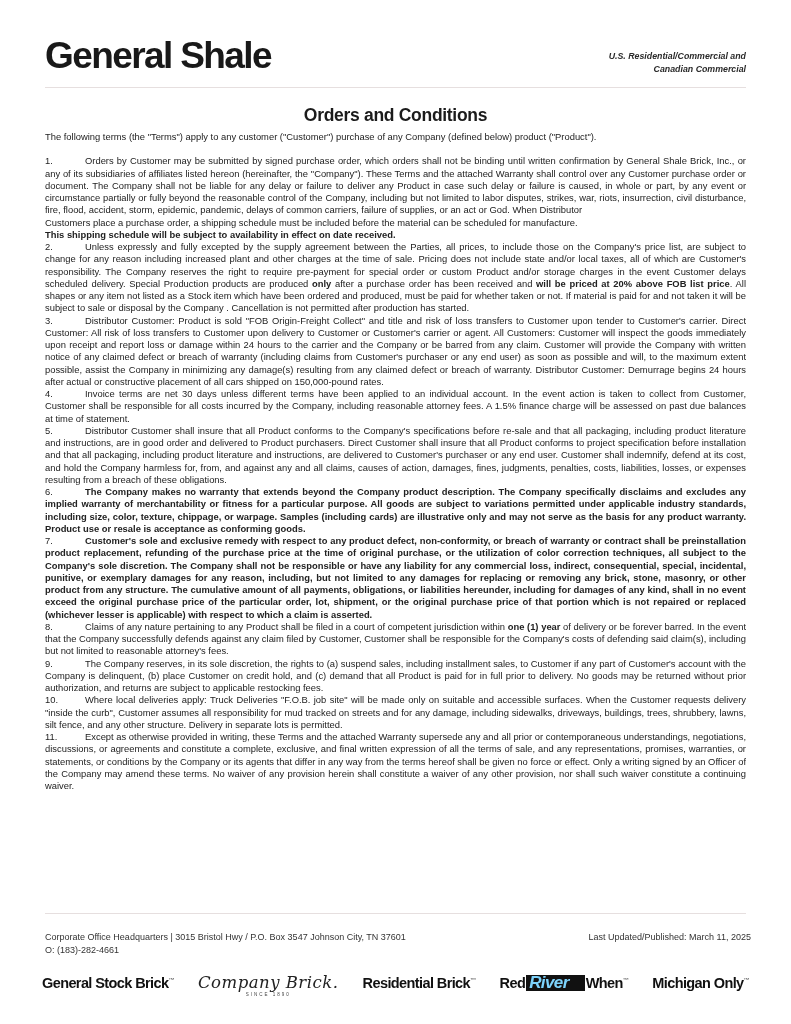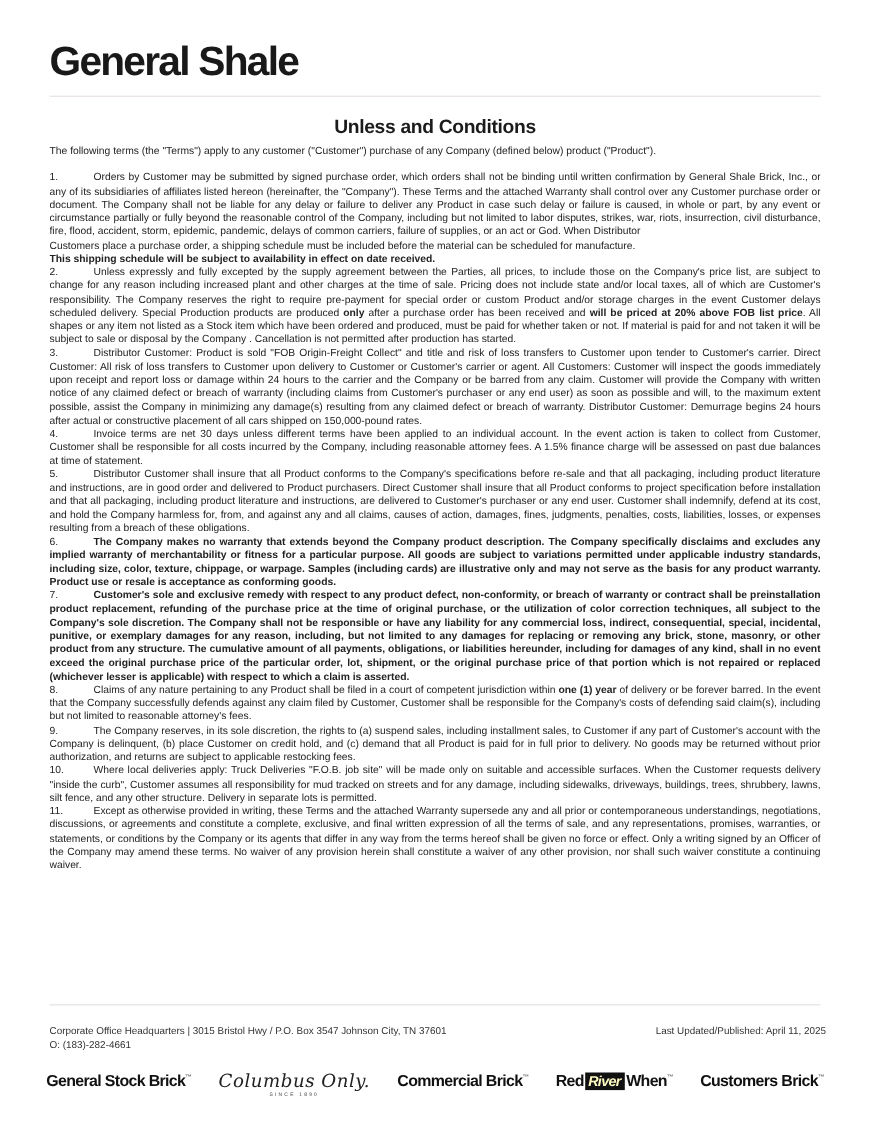--- a/index.html
+++ b/index.html
@@ -104,43 +104,47 @@
   .brand-script .script-sub {
     font-size: 4.5px;
     letter-spacing: 2px;
     margin-top: 1px;
     color: #444;
   }
   .brand-redriver { white-space: nowrap; }
   .rr-box {
     display: inline-block;
     background: #111;
-    color: #fef9c3;
-    font-size: 13px;
+    color: #7dd3fc;
+    font-size: 17px;
     font-weight: bold;
     font-style: italic;
     letter-spacing: -0.6px;
-    padding: 0 4px 1px 3px;
+    padding: 0 16px 1px 3px;
     margin: 0 1px;
     line-height: 15px;
   }
 </style>
 </head>
 <body>
 
 <div class="page">
   <div class="inner">
 
     <div class="header">
       <div class="logo">General Shale</div>
+      <div class="region">
+        <div>U.S. Residential/Commercial and</div>
+        <div>Canadian Commercial</div>
+      </div>
     </div>
 
     <hr class="divider">
 
-    <h1 class="doc-title">Unless and Conditions</h1>
+    <h1 class="doc-title">Orders and Conditions</h1>
 
     <p class="body-copy intro">The following terms (the "Terms") apply to any customer ("Customer") purchase of any Company (defined below) product ("Product").</p>
 
     <div class="body-copy paras">
         <div class="para"><span class="pnum">1.</span><span>Orders by Customer may be submitted by signed purchase order, which orders shall not be binding until written confirmation by General Shale Brick, Inc., or any of its subsidiaries of affiliates listed hereon (hereinafter, the "Company"). These Terms and the attached Warranty shall control over any Customer purchase order or document. The Company shall not be liable for any delay or failure to deliver any Product in case such delay or failure is caused, in whole or part, by any event or circumstance partially or fully beyond the reasonable control of the Company, including but not limited to labor disputes, strikes, war, riots, insurrection, civil disturbance, fire, flood, accident, storm, epidemic, pandemic, delays of common carriers, failure of supplies, or an act or God. When Distributor</span><br><span>Customers place a purchase order, a shipping schedule must be included before the material can be scheduled for manufacture.</span><br><span class="bi">This shipping schedule will be subject to availability in effect on date received.</span></div>
         <div class="para"><span class="pnum">2.</span><span>Unless expressly and fully excepted by the supply agreement between the Parties, all prices, to include those on the Company's price list, are subject to change for any reason including increased plant and other charges at the time of sale. Pricing does not include state and/or local taxes, all of which are Customer's responsibility. The Company reserves the right to require pre-payment for special order or custom Product and/or storage charges in the event Customer delays scheduled delivery. Special Production products are produced </span><span class="bi">only</span><span> after a purchase order has been received and </span><span class="bi">will be priced at 20% above FOB list price</span><span>. All shapes or any item not listed as a Stock item which have been ordered and produced, must be paid for whether taken or not. If material is paid for and not taken it will be subject to sale or disposal by the Company . Cancellation is not permitted after production has started.</span></div>
         <div class="para"><span class="pnum">3.</span><span>Distributor Customer: Product is sold "FOB Origin-Freight Collect" and title and risk of loss transfers to Customer upon tender to Customer's carrier. Direct Customer: All risk of loss transfers to Customer upon delivery to Customer or Customer's carrier or agent. All Customers: Customer will inspect the goods immediately upon receipt and report loss or damage within 24 hours to the carrier and the Company or be barred from any claim. Customer will provide the Company with written notice of any claimed defect or breach of warranty (including claims from Customer's purchaser or any end user) as soon as possible and will, to the maximum extent possible, assist the Company in minimizing any damage(s) resulting from any claimed defect or breach of warranty. Distributor Customer: Demurrage begins 24 hours after actual or constructive placement of all cars shipped on 150,000-pound rates.</span></div>
         <div class="para"><span class="pnum">4.</span><span>Invoice terms are net 30 days unless different terms have been applied to an individual account. In the event action is taken to collect from Customer, Customer shall be responsible for all costs incurred by the Company, including reasonable attorney fees. A 1.5% finance charge will be assessed on past due balances at time of statement.</span></div>
         <div class="para"><span class="pnum">5.</span><span>Distributor Customer shall insure that all Product conforms to the Company's specifications before re-sale and that all packaging, including product literature and instructions, are in good order and delivered to Product purchasers. Direct Customer shall insure that all Product conforms to project specification before installation and that all packaging, including product literature and instructions, are delivered to Customer's purchaser or any end user. Customer shall indemnify, defend at its cost, and hold the Company harmless for, from, and against any and all claims, causes of action, damages, fines, judgments, penalties, costs, liabilities, losses, or expenses resulting from a breach of these obligations.</span></div>
         <div class="para"><span class="pnum">6.</span><span class="bi">The Company makes no warranty that extends beyond the Company product description. The Company specifically disclaims and excludes any implied warranty of merchantability or fitness for a particular purpose. All goods are subject to variations permitted under applicable industry standards, including size, color, texture, chippage, or warpage. Samples (including cards) are illustrative only and may not serve as the basis for any product warranty. Product use or resale is acceptance as conforming goods.</span></div>
@@ -153,26 +157,26 @@
 
   </div>
 
   <hr class="footer-divider">
 
   <div class="footer-info">
     <div>
       <div>Corporate Office Headquarters | 3015 Bristol Hwy / P.O. Box 3547 Johnson City, TN 37601</div>
       <div>O: (183)-282-4661</div>
     </div>
-    <div>Last Updated/Published: April 11, 2025</div>
+    <div>Last Updated/Published: March 11, 2025</div>
   </div>
 
   <div class="brands">
     <div class="brand-bold"><span>General Stock Brick</span><span class="brand-mark">™</span></div>
     <div class="brand-script">
-      <div class="script-name">Columbus Only.</div>
+      <div class="script-name">Company Brick.</div>
       <div class="script-sub">SINCE 1890</div>
     </div>
-    <div class="brand-bold"><span>Commercial Brick</span><span class="brand-mark">™</span></div>
+    <div class="brand-bold"><span>Residential Brick</span><span class="brand-mark">™</span></div>
     <div class="brand-bold brand-redriver"><span>Red</span><span class="rr-box">River</span><span>When</span><span class="brand-mark">™</span></div>
-    <div class="brand-bold"><span>Customers Brick</span><span class="brand-mark">™</span></div>
+    <div class="brand-bold"><span>Michigan Only</span><span class="brand-mark">™</span></div>
   </div>
 </div>
 
 </body></html>

